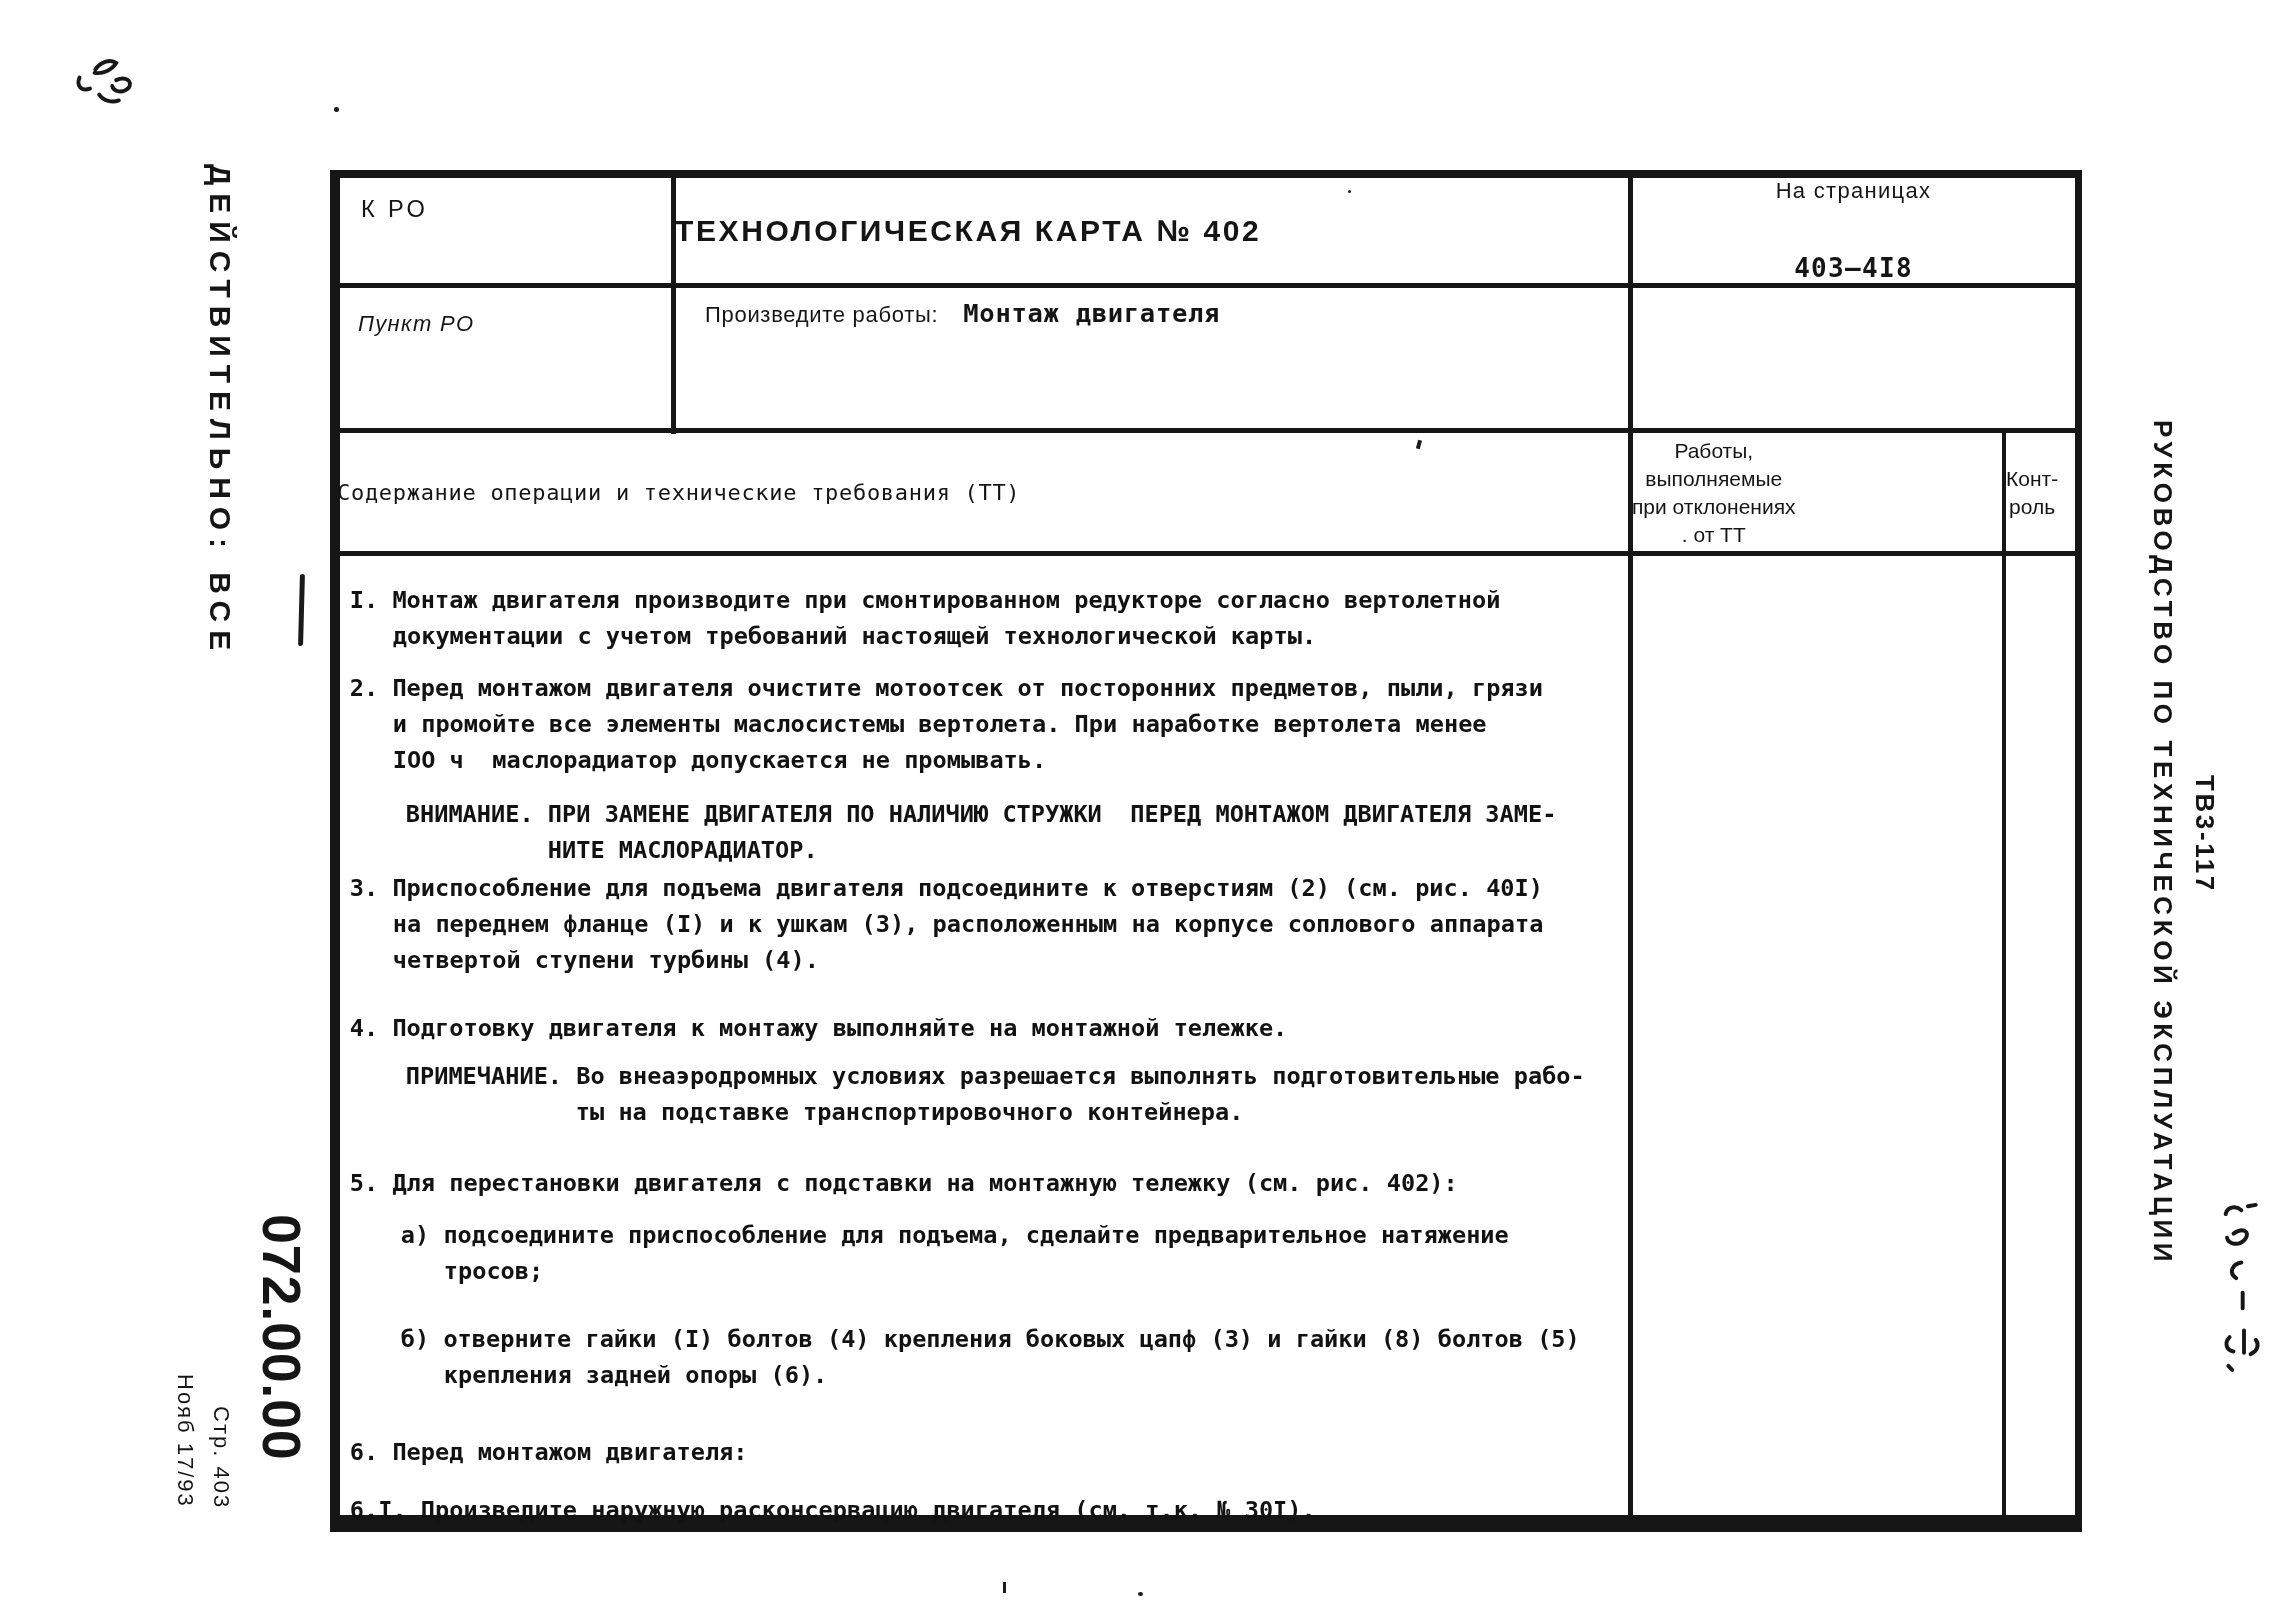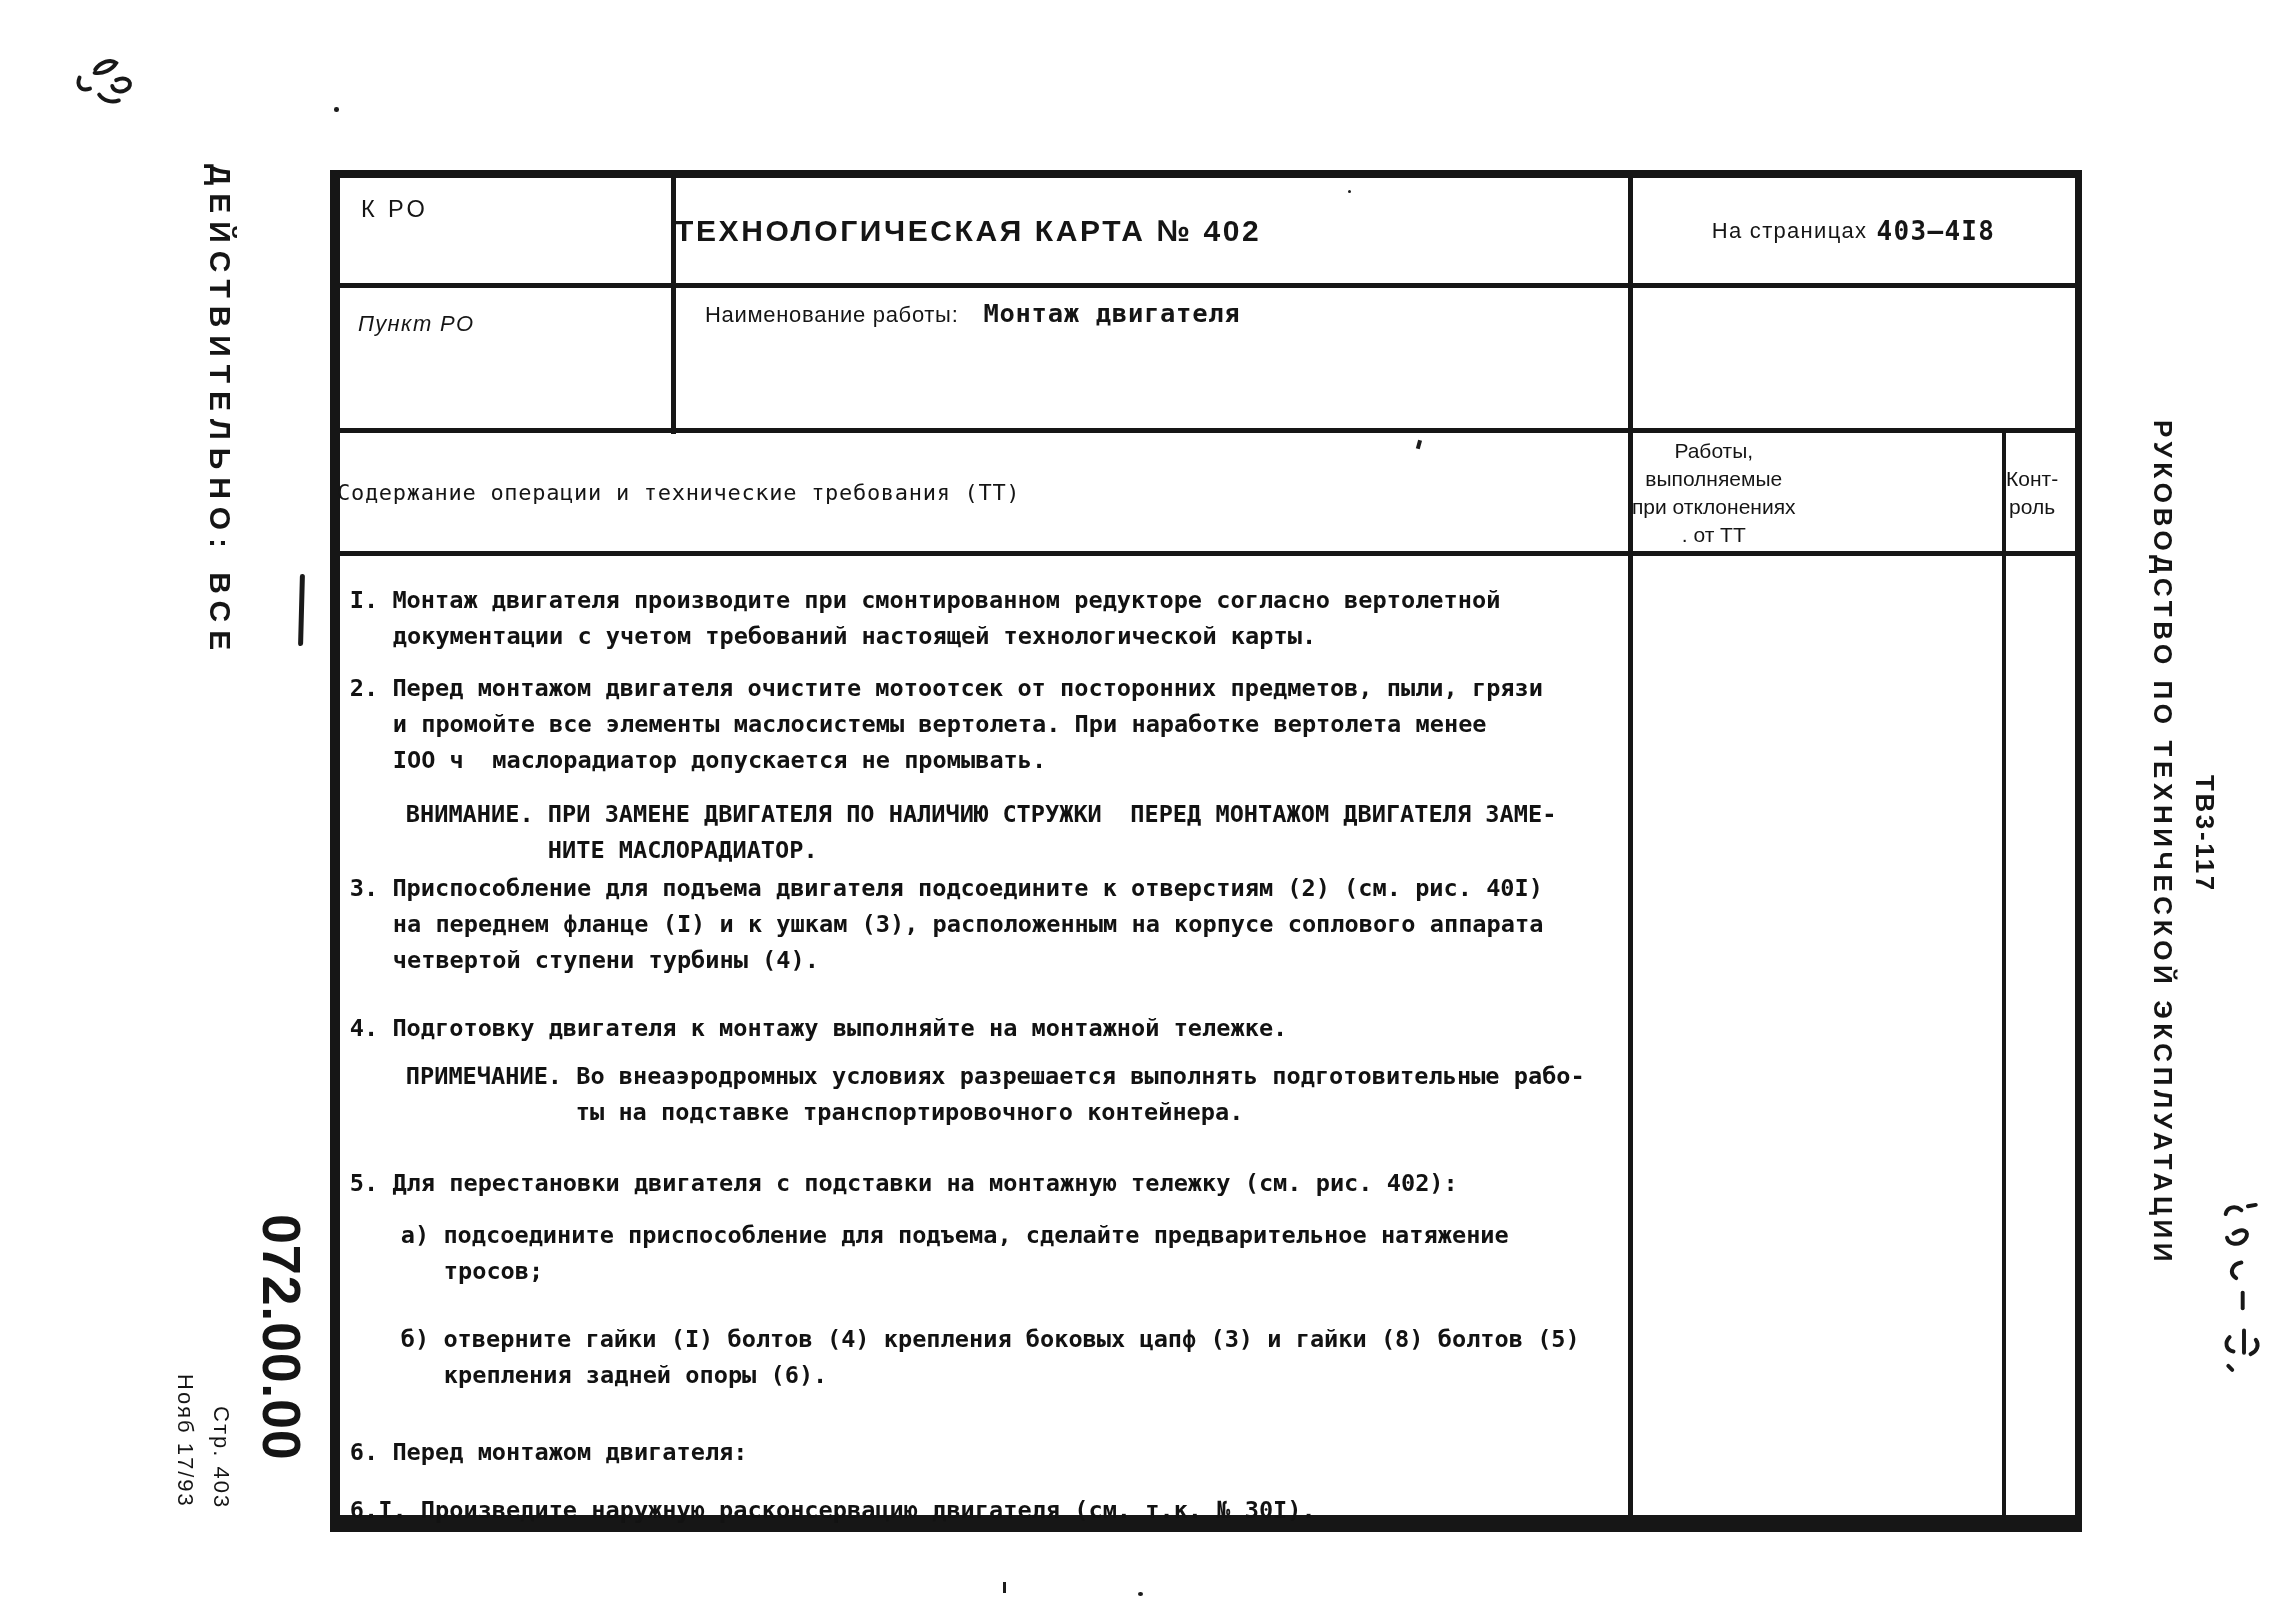--- a/index.html
+++ b/index.html
@@ -17,21 +17,21 @@
   .rot{position:absolute;transform-origin:0 0;transform:rotate(90deg);white-space:nowrap;}
   .sans{font-family:"Liberation Sans", sans-serif;}
   .mono{font-family:"DejaVu Sans Mono", monospace;}
   .center-flex{display:flex;align-items:center;justify-content:flex-start;text-align:center;}
   .preline{white-space:pre-line;}
   
   .lbl-kro{position:absolute;left:361px;top:196px;font-size:23.6px;letter-spacing:3.3px;}
   .card-title-box{position:absolute;left:675px;top:178px;width:952px;height:105px;}
   .card-title{font-size:30px;font-weight:bold;letter-spacing:2.6px;}
   .pages-box{position:absolute;left:1632px;top:178px;width:443px;height:105px;
-             display:flex;flex-direction:row;align-items:center;justify-content:center;gap:9.2px;}
+             display:flex;flex-direction:column;align-items:center;justify-content:space-between;gap:9.2px;}
   .pages-label{font-size:22px;letter-spacing:1.3px;}
   .pages-range{font-size:26px;font-weight:bold;letter-spacing:1.3px;}
   .lbl-punkt{position:absolute;left:358px;top:311px;font-size:22px;letter-spacing:1.3px;font-style:italic;}
   .work-row{position:absolute;left:705px;top:298px;display:flex;align-items:baseline;gap:25px;}
   .work-label{font-size:22px;letter-spacing:0.7px;}
   .work-value{font-size:25.5px;font-weight:bold;letter-spacing:0.7px;}
   
   .colhead-content{position:absolute;left:337px;top:434px;width:1291px;height:117px;font-size:22px;letter-spacing:0.7px;}
   .colhead-dev{position:absolute;left:1632px;top:434px;width:370px;height:117px;font-size:21px;line-height:28px;}
   .colhead-ctrl{position:absolute;left:2006px;top:434px;width:69px;height:117px;font-size:21px;line-height:28px;}
@@ -89,21 +89,21 @@
   <div class="card-title-box center-flex">
     <span class="card-title sans">ТЕХНОЛОГИЧЕСКАЯ КАРТА № 402</span>
   </div>
   <div class="pages-box">
     <span class="pages-label sans">На страницах</span>
     <span class="pages-range mono">403—4I8</span>
   </div>
 
   <div class="lbl-punkt sans">Пункт РО</div>
   <div class="work-row">
-    <span class="work-label sans">Наименование работы:</span>
+    <span class="work-label sans">Произведите работы:</span>
     <span class="work-value mono">Монтаж двигателя</span>
   </div>
 
   <div class="colhead-content center-flex mono">Содержание операции и технические требования (ТТ)</div>
   <div class="colhead-dev center-flex preline sans">Работы,
 выполняемые
 при отклонениях
 .   от ТТ</div>
   <div class="colhead-ctrl center-flex preline sans">Конт-
 роль</div>

